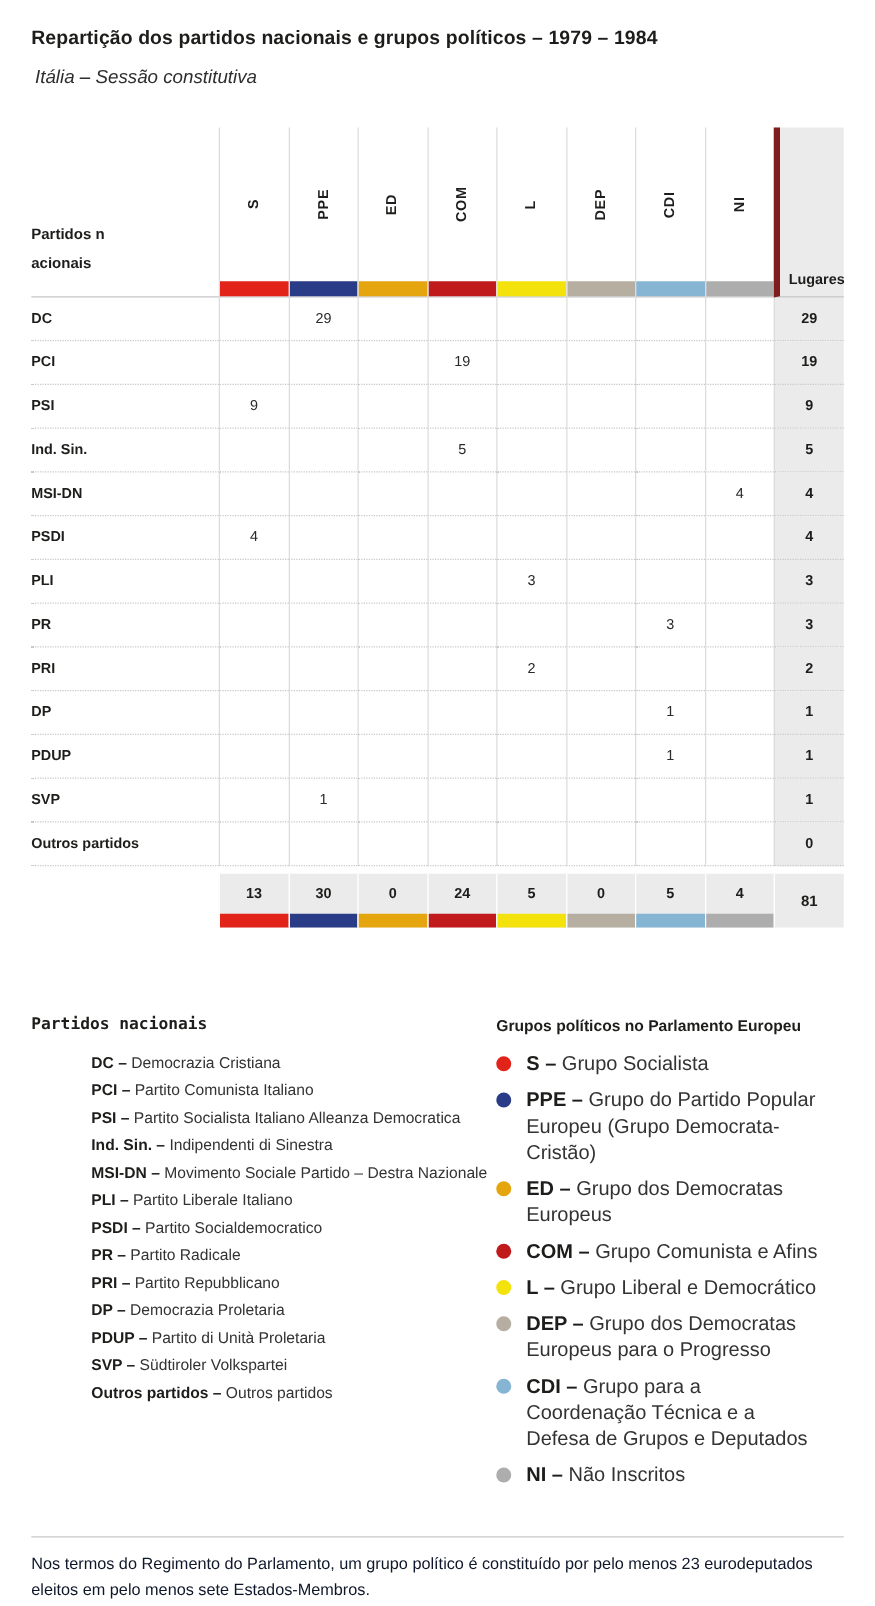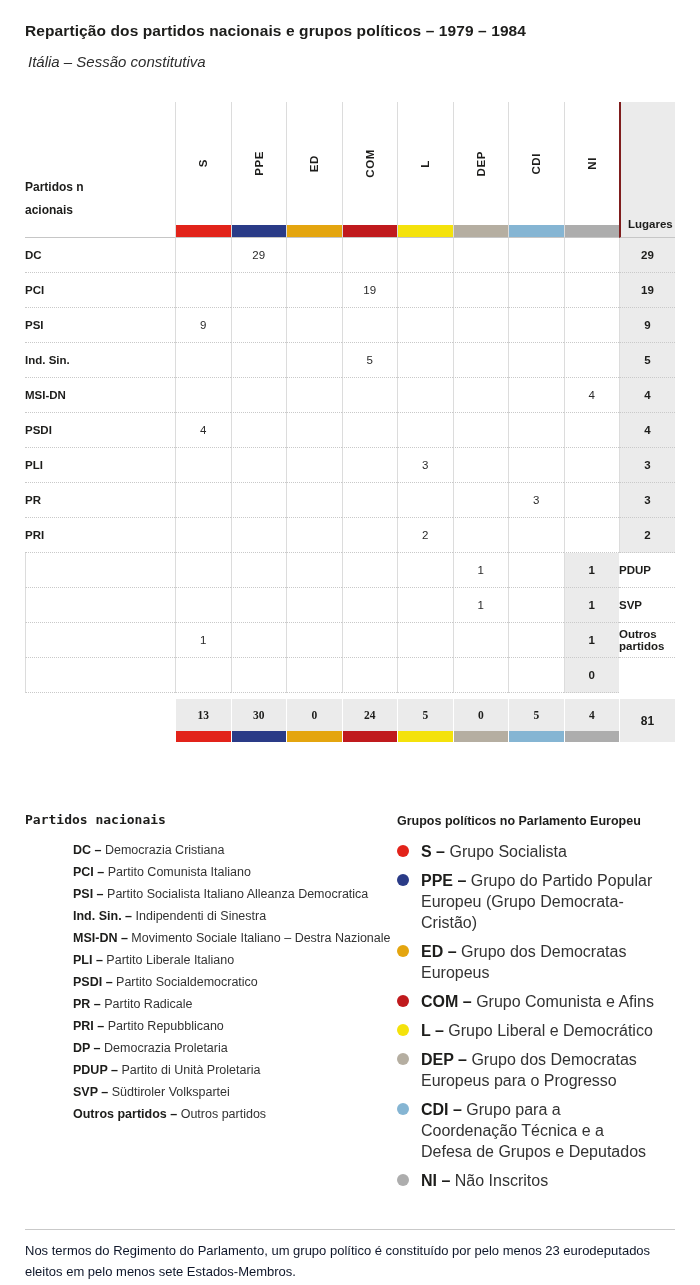--- a/index.html
+++ b/index.html
@@ -18,36 +18,36 @@
   .tbl { margin-top: 32px; display: grid; grid-template-columns: 150px repeat(8, 55.5px) 56px; }
 
   .hc { height: 136px; position: relative; border-bottom: 1px solid #c6c6c6; }
   .hc.first .lbl { position: absolute; left: 0; bottom: 15px; width: 62px;
                    font-weight: 700; font-size: 12px; line-height: 23px; word-break: break-all; }
   .hc.grp { display: flex; flex-direction: column; border-left: 1px solid #dcdcdc; }
   .hc.grp .v { flex: 1; display: flex; align-items: center; justify-content: center; }
   .hc.grp .v span { writing-mode: vertical-rl; transform: rotate(180deg);
                     font-weight: 700; font-size: 11.5px; letter-spacing: .6px; }
   .hc .bar { height: 12px; }
-  .hc.seats { background: #ebebeb; border-left: 2px solid #7f1d1d; }
+  .hc.seats { background: #ebebeb; border-left: 5px solid #7f1d1d; }
   .hc.seats .lbl { position: absolute; bottom: 7px; left: 7px; font-weight: 700; font-size: 11.5px; }
 
   .cell { height: 35px; display: flex; align-items: center;
           border-bottom: 1px dotted #c9c9c9; font-size: 11.5px; }
   .cell.first { font-weight: 700; }
   .cell.val { justify-content: center; border-left: 1px solid #dcdcdc; color: #2a2a2a; }
   .cell.seats { justify-content: center; background: #ebebeb;
                 border-left: 1px solid #dcdcdc; font-weight: 700; }
 
   .spacer { grid-column: 1 / -1; height: 6px; }
 
   .tot { height: 43px; }
   .tot.grp { background: #ebebeb; display: flex; flex-direction: column; border-left: 1px solid #fff; }
   .tot.grp .n { flex: 1; display: flex; align-items: center; justify-content: center;
-                font-weight: 700; font-size: 11.5px; font-family: Liberation Serif, serif; }
+                font-weight: 700; font-size: 11.5px; }
   .tot.grp .bar { height: 11px; }
   .tot.seats { background: #ebebeb; border-left: 1px solid #fff; display: flex;
                align-items: center; justify-content: center; font-weight: 700; font-size: 12px; }
 
   
   .legends { display: flex; margin-top: 70px; }
   .lp { width: 372px; }
   .lp h3 { font-family: "DejaVu Sans Mono", monospace; font-size: 13px; font-weight: 700; margin-bottom: 12px; }
   .lp .item { font-size: 12.5px; line-height: 22px; color: #333; }
   .lp .item b { color: #1d1d1b; padding-left: 48px; }
@@ -214,20 +214,21 @@
       <div class="cell first">PRI</div>
       <div class="cell val"></div>
       <div class="cell val"></div>
       <div class="cell val"></div>
       <div class="cell val"></div>
       <div class="cell val">2</div>
       <div class="cell val"></div>
       <div class="cell val"></div>
       <div class="cell val"></div>
       <div class="cell seats">2</div>
+      <div class="cell first">DP</div>
       <div class="cell val"></div>
       <div class="cell val"></div>
       <div class="cell val"></div>
       <div class="cell val"></div>
       <div class="cell val"></div>
       <div class="cell val"></div>
       <div class="cell val">1</div>
       <div class="cell val"></div>
       <div class="cell seats">1</div>
       <div class="cell first">PDUP</div>
@@ -298,21 +299,21 @@
     </div>
 
   <div class="legends">
     <div class="lp">
       <h3>Partidos nacionais</h3>
       <div id="lp-items">
           <div class="item"><b>DC – </b><span>Democrazia Cristiana</span></div>
           <div class="item"><b>PCI – </b><span>Partito Comunista Italiano</span></div>
           <div class="item"><b>PSI – </b><span>Partito Socialista Italiano Alleanza Democratica</span></div>
           <div class="item"><b>Ind. Sin. – </b><span>Indipendenti di Sinestra</span></div>
-          <div class="item"><b>MSI-DN – </b><span>Movimento Sociale Italiano – Destra Nazionale</span></div>
+          <div class="item"><b>MSI-DN – </b><span>Movimento Sociale Partido – Destra Nazionale</span></div>
           <div class="item"><b>PLI – </b><span>Partito Liberale Italiano</span></div>
           <div class="item"><b>PSDI – </b><span>Partito Socialdemocratico</span></div>
           <div class="item"><b>PR – </b><span>Partito Radicale</span></div>
           <div class="item"><b>PRI – </b><span>Partito Repubblicano</span></div>
           <div class="item"><b>DP – </b><span>Democrazia Proletaria</span></div>
           <div class="item"><b>PDUP – </b><span>Partito di Unità Proletaria</span></div>
           <div class="item"><b>SVP – </b><span>Südtiroler Volkspartei</span></div>
           <div class="item"><b>Outros partidos – </b><span>Outros partidos</span></div>
         </div>
     </div>

